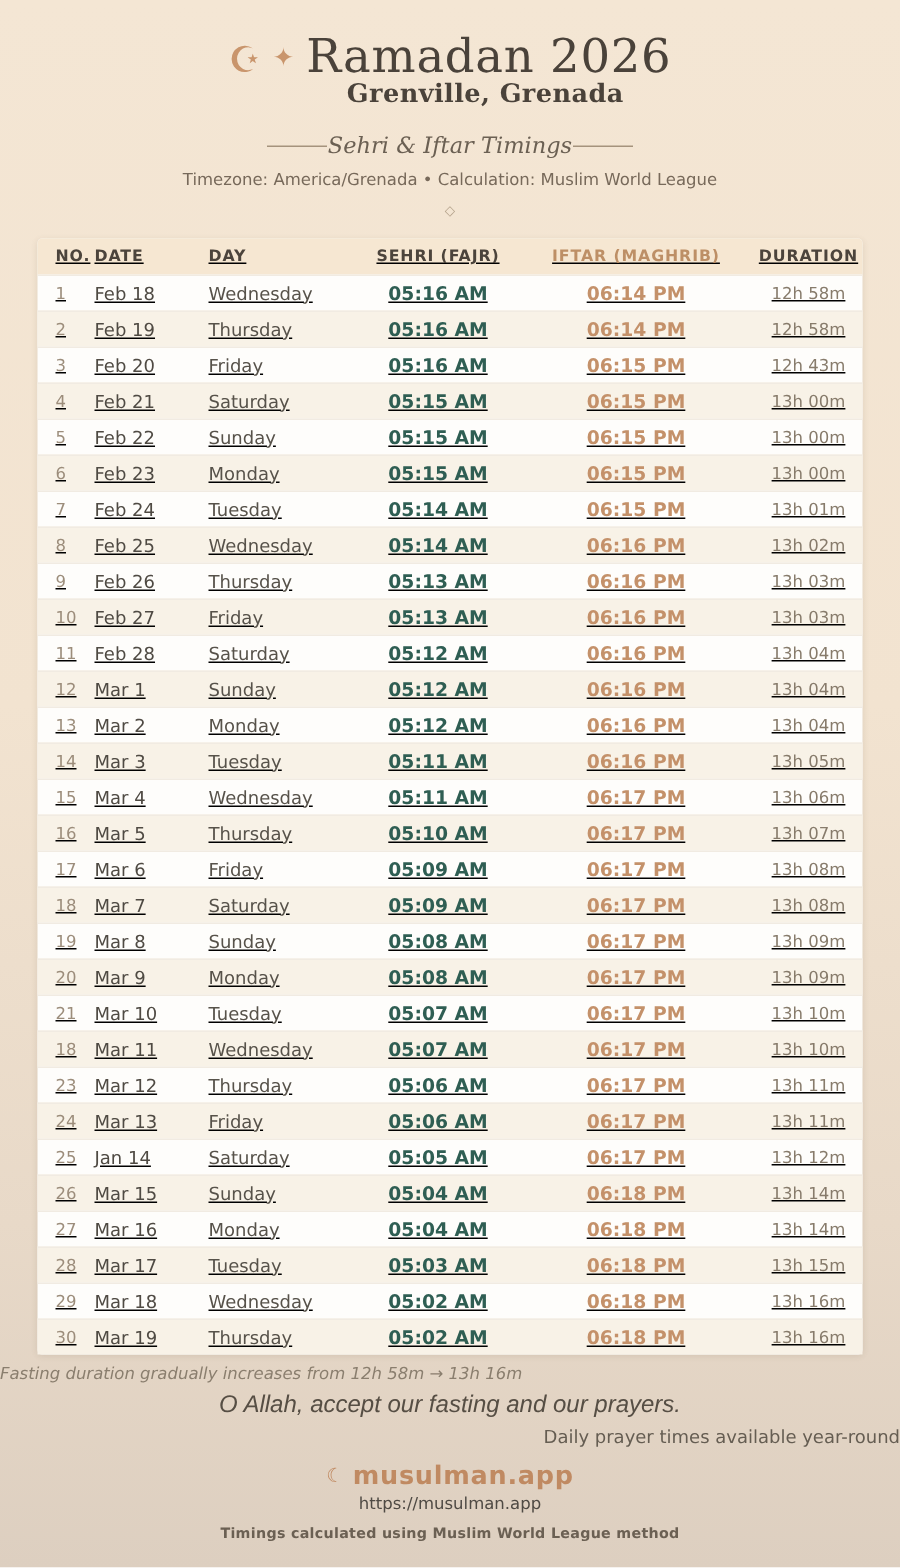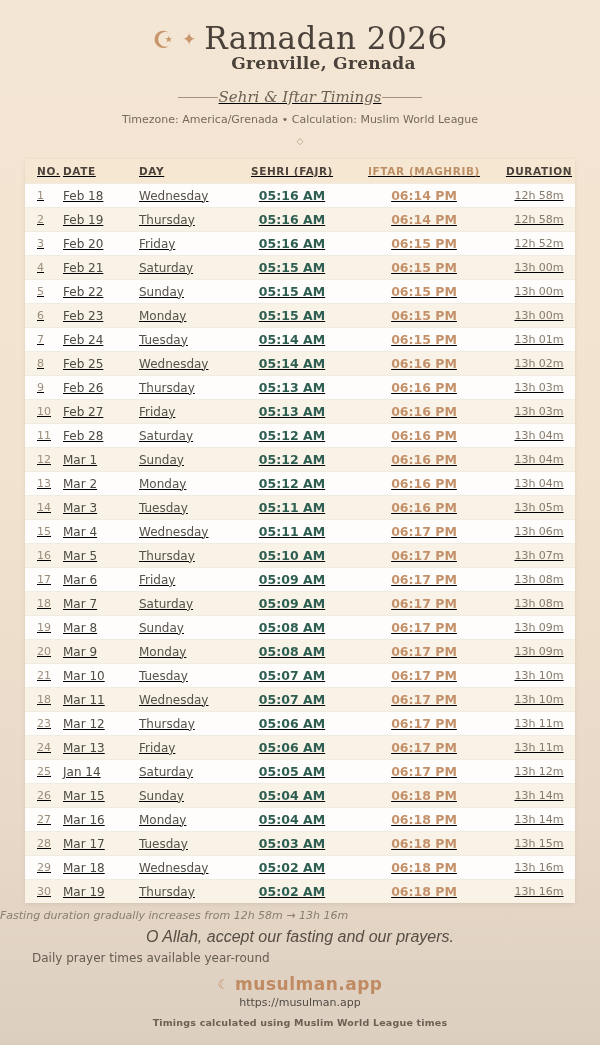--- a/index.html
+++ b/index.html
@@ -11,21 +11,21 @@
     overflow:hidden;
   }
 
   
   .hdr { text-align:center; padding-top:20px; }
   .title-row { display:flex; align-items:center; justify-content:center; gap:8px; }
   .crescent { font-size:24px; color:#c9956c; line-height:1; position:relative; top:2px; }
   .sparkle  { font-size:17px; color:#c9956c; line-height:1; position:relative; top:1px; }
   .title { font-family:"DejaVu Serif", serif; font-size:31px; font-weight:500; color:#4a423a; letter-spacing:0.5px; }
   .location { font-family:"DejaVu Serif", serif; font-size:17px; font-weight:bold; color:#4a423a; margin-top:-3px; letter-spacing:0.3px;padding-left:47px; }
-  .sub-row { display:flex; align-items:center; justify-content:center; gap:1px; margin-top:15px;text-decoration:underline; }
+  .sub-row { display:flex; align-items:center; justify-content:center; gap:1px; margin-top:15px; }
   .sub-line { width:40px; height:1px; background:#a5937d; }
   .subtitle { font-family:"DejaVu Serif", serif; font-style:italic; font-size:15px; color:#6b6053; }
   .meta { font-size:11px; color:#77695a; margin-top:7px; font-weight:500; }
   .ornament { font-size:9px; color:#b5a38c; margin-top:10px; }
 
   
   .card {
     width:550px; margin:13px auto 0 auto; background:#fefdfb;
     border-radius:3px; box-shadow:0 1px 4px rgba(90,70,50,0.12);text-decoration:underline;
   }
@@ -46,21 +46,21 @@
   .td-no   { font-size:11px; color:#9c8d7b; }
   .td-date { font-size:12px; color:#4f4a43; }
   .td-day  { font-size:12px; color:#57524a; }
   .td-sehri{ font-size:12.5px; font-weight:bold; color:#2f5e53; }
   .td-iftar{ font-size:12.5px; font-weight:bold; color:#c4916a; }
   .td-dur  { font-size:11px; color:#877b6b; }
 
   
   .note { text-align:left; font-style:italic; font-size:11px; color:#8a7e6e; margin-top:6px; }
   .dua { text-align:center; font-family:Liberation Sans, sans-serif; font-style:italic; font-size:16px; color:#564e44; margin-top:6px; }
-  .avail { text-align:left; font-size:12px; color:#655d52; margin-top:5px;padding-left:32px; }
+  .avail { text-align:right; font-size:12px; color:#655d52; margin-top:5px;padding-left:32px; }
   .brand-row { display:flex; justify-content:center; align-items:center; gap:6px; margin-top:9px; }
   .brand-icon { font-size:13px; color:#c08a62; }
   .brand { font-size:17px; font-weight:bold; color:#c08a62; letter-spacing:0.5px; }
   .url { text-align:center; font-size:11px; color:#4f4a44; margin-top:2px; }
   .method { text-align:center; font-size:9.5px; font-weight:bold; color:#6b6053; margin-top:8px; letter-spacing:0.2px; }
 </style>
 </head>
 <body>
 
 <div class="page">
@@ -108,21 +108,21 @@
       <span class="td-iftar cell-iftar">06:14 PM</span>
       <span class="td-dur cell-dur">12h 58m</span>
     </div>
 
     <div class="grid-row row">
       <span class="td-no cell-no">3</span>
       <span class="td-date cell-date">Feb 20</span>
       <span class="td-day cell-day">Friday</span>
       <span class="td-sehri cell-sehri">05:16 AM</span>
       <span class="td-iftar cell-iftar">06:15 PM</span>
-      <span class="td-dur cell-dur">12h 52m</span>
+      <span class="td-dur cell-dur">12h 43m</span>
     </div>
 
     <div class="grid-row row alt">
       <span class="td-no cell-no">4</span>
       <span class="td-date cell-date">Feb 21</span>
       <span class="td-day cell-day">Saturday</span>
       <span class="td-sehri cell-sehri">05:15 AM</span>
       <span class="td-iftar cell-iftar">06:15 PM</span>
       <span class="td-dur cell-dur">13h 00m</span>
     </div>
@@ -365,16 +365,16 @@
 
   <div>
     <div class="note">Fasting duration gradually increases from 12h 58m → 13h 16m</div>
     <div class="dua">O Allah, accept our fasting and our prayers.</div>
     <div class="avail">Daily prayer times available year-round</div>
     <div class="brand-row">
       <span class="brand-icon">☾</span>
       <span class="brand">musulman.app</span>
     </div>
     <div class="url">https://musulman.app</div>
-    <div class="method">Timings calculated using Muslim World League times</div>
+    <div class="method">Timings calculated using Muslim World League method</div>
   </div>
 
 </div>
 
 </body></html>

